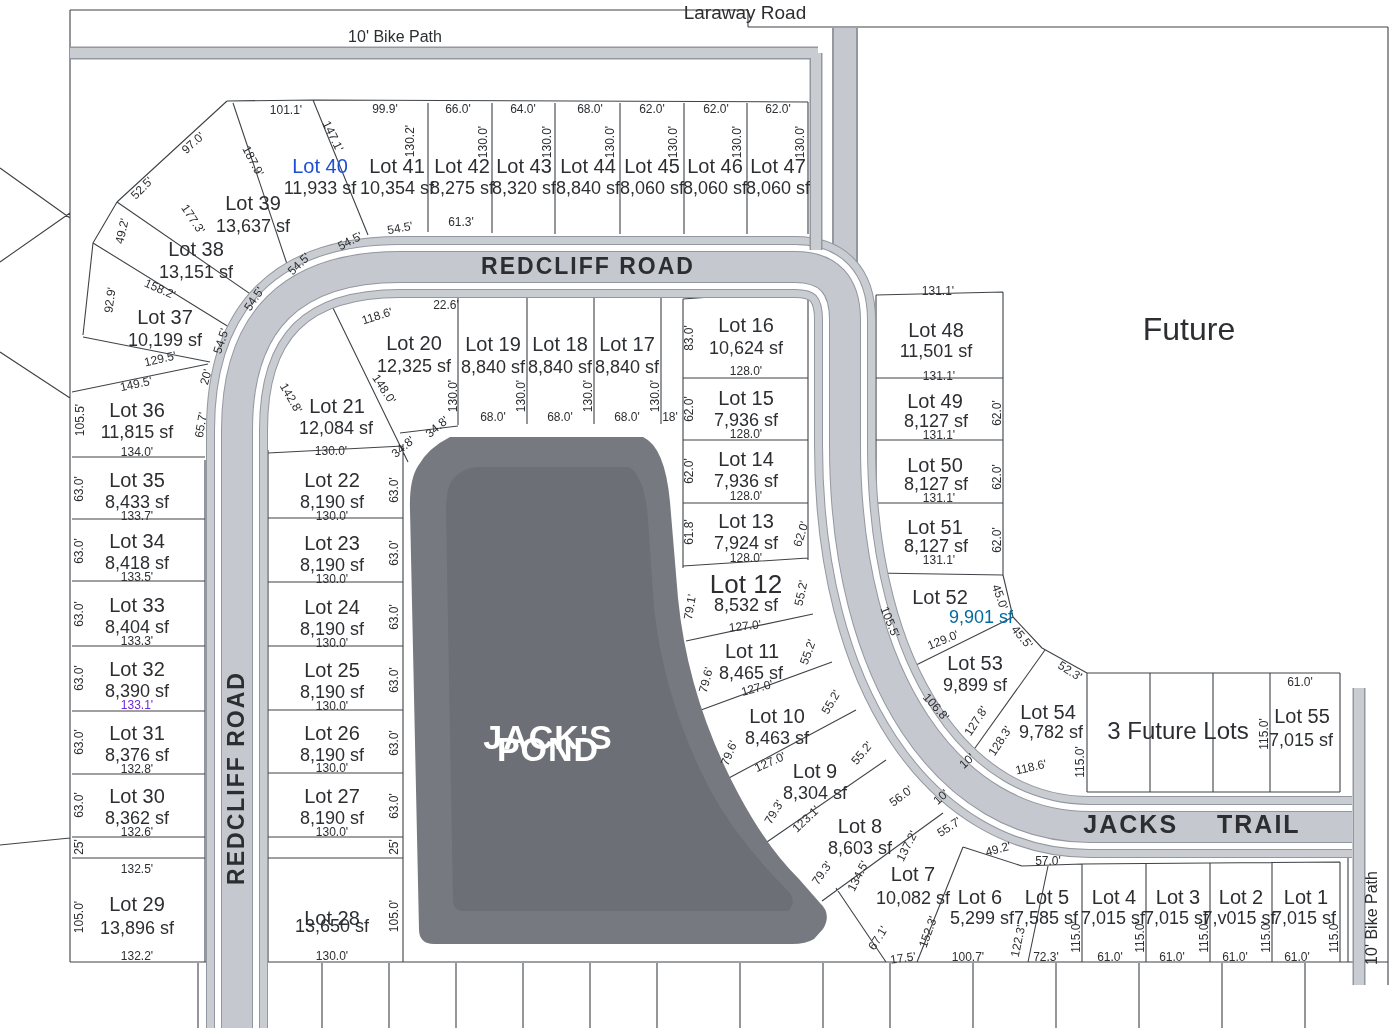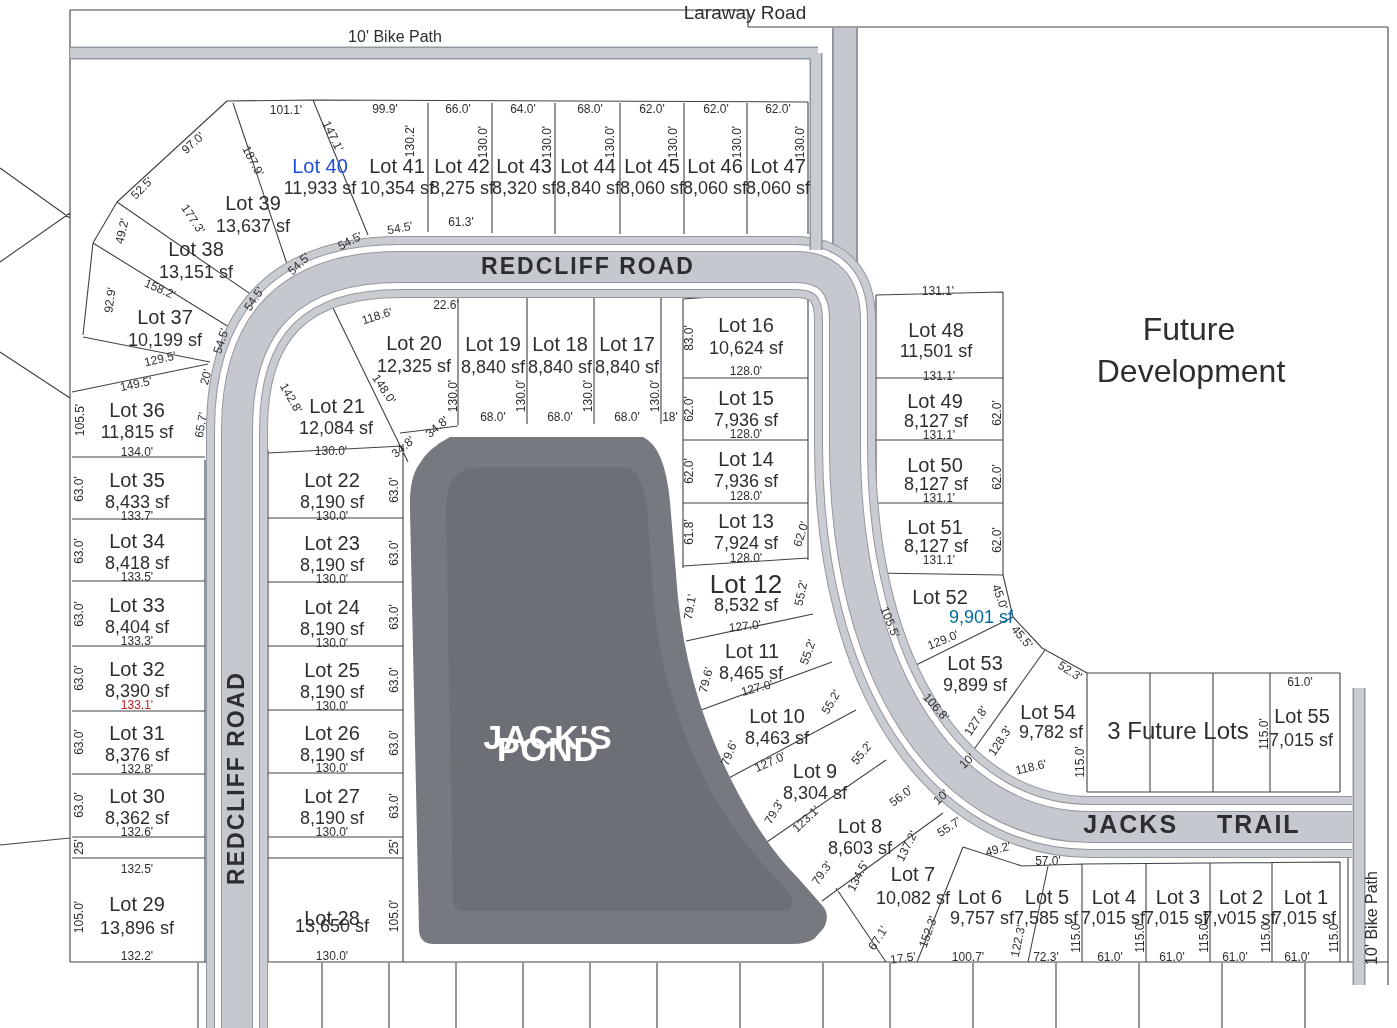--- a/index.html
+++ b/index.html
@@ -34,21 +34,20 @@
   <div id="labels-layer">
       <div class="lbl" style="left: 745px; top: 12px; font-size: 19px; color: rgb(44, 46, 49); transform: translate(-50%, -50%) rotate(0deg);">Laraway Road</div>
       <div class="lbl" style="left: 395px; top: 37px; font-size: 16px; color: rgb(44, 46, 49); transform: translate(-50%, -50%) rotate(0deg);">10' Bike Path</div>
       <div class="lbl" style="left: 1372px; top: 918px; font-size: 16px; color: rgb(44, 46, 49); transform: translate(-50%, -50%) rotate(-90deg);">10' Bike Path</div>
       <div class="lbl" style="left: 588px; top: 266px; font-size: 23px; color: rgb(44, 46, 49); font-weight: bold; letter-spacing: 2px; transform: translate(-50%, -50%) rotate(0deg);">REDCLIFF ROAD</div>
       <div class="lbl" style="left: 236px; top: 778px; font-size: 23px; color: rgb(44, 46, 49); font-weight: bold; letter-spacing: 2px; transform: translate(-50%, -50%) rotate(-90deg);">REDCLIFF ROAD</div>
       <div class="lbl" style="left: 1192px; top: 824px; font-size: 25px; color: rgb(44, 46, 49); font-weight: bold; letter-spacing: 2px; word-spacing: 30px; transform: translate(-50%, -50%) rotate(0deg);">JACKS TRAIL</div>
       <div class="lbl" style="left: 548px; top: 705px; font-size: 34px; color: rgb(255, 255, 255); font-weight: bold; letter-spacing: 1px; transform: translate(-50%, -50%) rotate(0deg); margin-top: 32px;">JACK'S</div>
       <div class="lbl" style="left: 548px; top: 749px; font-size: 34px; color: rgb(255, 255, 255); font-weight: bold; letter-spacing: 1px; transform: translate(-50%, -50%) rotate(0deg);">POND</div>
       <div class="lbl" style="left: 1189px; top: 329px; font-size: 32px; color: rgb(44, 46, 49); transform: translate(-50%, -50%) rotate(0deg);">Future</div>
-      <div class="lbl" style="left: 1191px; top: 371px; font-size: 32px; color: rgb(44, 46, 49); transform: translate(-50%, -50%) rotate(0deg);">Development</div>
       <div class="lbl" style="left: 1178px; top: 731px; font-size: 24px; color: rgb(44, 46, 49); transform: translate(-50%, -50%) rotate(0deg);">3 Future Lots</div>
       <div class="lbl" style="left: 320px; top: 166px; font-size: 20px; color: #1d4ed8; transform: translate(-50%, -50%) rotate(0deg);">Lot 40</div>
       <div class="lbl" style="left: 320px; top: 188px; font-size: 18px; color: rgb(44, 46, 49); transform: translate(-50%, -50%) rotate(0deg);">11,933 sf</div>
       <div class="lbl" style="left: 397px; top: 166px; font-size: 20px; color: rgb(44, 46, 49); transform: translate(-50%, -50%) rotate(0deg);">Lot 41</div>
       <div class="lbl" style="left: 397px; top: 188px; font-size: 18px; color: rgb(44, 46, 49); transform: translate(-50%, -50%) rotate(0deg);">10,354 sf</div>
       <div class="lbl" style="left: 462px; top: 166px; font-size: 20px; color: rgb(44, 46, 49); transform: translate(-50%, -50%) rotate(0deg);">Lot 42</div>
       <div class="lbl" style="left: 462px; top: 188px; font-size: 18px; color: rgb(44, 46, 49); transform: translate(-50%, -50%) rotate(0deg);">8,275 sf</div>
       <div class="lbl" style="left: 524px; top: 166px; font-size: 20px; color: rgb(44, 46, 49); transform: translate(-50%, -50%) rotate(0deg);">Lot 43</div>
       <div class="lbl" style="left: 524px; top: 188px; font-size: 18px; color: rgb(44, 46, 49); transform: translate(-50%, -50%) rotate(0deg); text-align: right;">8,320 sf</div>
       <div class="lbl" style="left: 588px; top: 166px; font-size: 20px; color: rgb(44, 46, 49); transform: translate(-50%, -50%) rotate(0deg);">Lot 44</div>
@@ -106,21 +105,21 @@
       <div class="lbl" style="left: 137px; top: 502px; font-size: 18px; color: rgb(44, 46, 49); transform: translate(-50%, -50%) rotate(0deg);">8,433 sf</div>
       <div class="lbl" style="left: 137px; top: 516px; font-size: 12px; color: rgb(44, 46, 49); transform: translate(-50%, -50%) rotate(0deg);">133.7'</div>
       <div class="lbl" style="left: 137px; top: 541px; font-size: 20px; color: rgb(44, 46, 49); transform: translate(-50%, -50%) rotate(0deg);">Lot 34</div>
       <div class="lbl" style="left: 137px; top: 563px; font-size: 18px; color: rgb(44, 46, 49); transform: translate(-50%, -50%) rotate(0deg);">8,418 sf</div>
       <div class="lbl" style="left: 137px; top: 577px; font-size: 12px; color: rgb(44, 46, 49); transform: translate(-50%, -50%) rotate(0deg);">133.5'</div>
       <div class="lbl" style="left: 137px; top: 605px; font-size: 20px; color: rgb(44, 46, 49); transform: translate(-50%, -50%) rotate(0deg);">Lot 33</div>
       <div class="lbl" style="left: 137px; top: 627px; font-size: 18px; color: rgb(44, 46, 49); transform: translate(-50%, -50%) rotate(0deg);">8,404 sf</div>
       <div class="lbl" style="left: 137px; top: 641px; font-size: 12px; color: rgb(44, 46, 49); transform: translate(-50%, -50%) rotate(0deg);">133.3'</div>
       <div class="lbl" style="left: 137px; top: 669px; font-size: 20px; color: rgb(44, 46, 49); transform: translate(-50%, -50%) rotate(0deg);">Lot 32</div>
       <div class="lbl" style="left: 137px; top: 691px; font-size: 18px; color: rgb(44, 46, 49); transform: translate(-50%, -50%) rotate(0deg);">8,390 sf</div>
-      <div class="lbl" style="left: 137px; top: 705px; font-size: 12px; color: #b91c1c; transform: translate(-50%, -50%) rotate(0deg);">133.1'</div>
+      <div class="lbl" style="left: 137px; top: 705px; font-size: 12px; color: #6d28d9; transform: translate(-50%, -50%) rotate(0deg);">133.1'</div>
       <div class="lbl" style="left: 137px; top: 733px; font-size: 20px; color: rgb(44, 46, 49); transform: translate(-50%, -50%) rotate(0deg);">Lot 31</div>
       <div class="lbl" style="left: 137px; top: 755px; font-size: 18px; color: rgb(44, 46, 49); transform: translate(-50%, -50%) rotate(0deg);">8,376 sf</div>
       <div class="lbl" style="left: 137px; top: 769px; font-size: 12px; color: rgb(44, 46, 49); transform: translate(-50%, -50%) rotate(0deg);">132.8'</div>
       <div class="lbl" style="left: 137px; top: 796px; font-size: 20px; color: rgb(44, 46, 49); transform: translate(-50%, -50%) rotate(0deg);">Lot 30</div>
       <div class="lbl" style="left: 137px; top: 818px; font-size: 18px; color: rgb(44, 46, 49); transform: translate(-50%, -50%) rotate(0deg);">8,362 sf</div>
       <div class="lbl" style="left: 137px; top: 832px; font-size: 12px; color: rgb(44, 46, 49); transform: translate(-50%, -50%) rotate(0deg);">132.6'</div>
       <div class="lbl" style="left: 79px; top: 489px; font-size: 12px; color: rgb(44, 46, 49); transform: translate(-50%, -50%) rotate(-90deg);">63.0'</div>
       <div class="lbl" style="left: 79px; top: 551px; font-size: 12px; color: rgb(44, 46, 49); transform: translate(-50%, -50%) rotate(-90deg);">63.0'</div>
       <div class="lbl" style="left: 79px; top: 614px; font-size: 12px; color: rgb(44, 46, 49); transform: translate(-50%, -50%) rotate(-90deg);">63.0'</div>
       <div class="lbl" style="left: 79px; top: 678px; font-size: 12px; color: rgb(44, 46, 49); transform: translate(-50%, -50%) rotate(-90deg);">63.0'</div>
@@ -267,21 +266,21 @@
       <div class="lbl" style="left: 1070px; top: 671px; font-size: 12px; color: rgb(44, 46, 49); transform: translate(-50%, -50%) rotate(32deg);">52.3'</div>
       <div class="lbl" style="left: 1031px; top: 767px; font-size: 12px; color: rgb(44, 46, 49); transform: translate(-50%, -50%) rotate(-13deg);">118.6'</div>
       <div class="lbl" style="left: 1080px; top: 762px; font-size: 12px; color: rgb(44, 46, 49); transform: translate(-50%, -50%) rotate(-90deg);">115.0'</div>
       <div class="lbl" style="left: 967px; top: 761px; font-size: 12px; color: rgb(44, 46, 49); transform: translate(-50%, -50%) rotate(-42deg);">10'</div>
       <div class="lbl" style="left: 941px; top: 797px; font-size: 12px; color: rgb(44, 46, 49); transform: translate(-50%, -50%) rotate(-42deg);">10'</div>
       <div class="lbl" style="left: 1264px; top: 734px; font-size: 12px; color: rgb(44, 46, 49); transform: translate(-50%, -50%) rotate(-90deg);">115.0'</div>
       <div class="lbl" style="left: 1300px; top: 682px; font-size: 12px; color: rgb(44, 46, 49); transform: translate(-50%, -50%) rotate(0deg);">61.0'</div>
       <div class="lbl" style="left: 1302px; top: 716px; font-size: 20px; color: rgb(44, 46, 49); transform: translate(-50%, -50%) rotate(0deg);">Lot 55</div>
       <div class="lbl" style="left: 1301px; top: 740px; font-size: 18px; color: rgb(44, 46, 49); transform: translate(-50%, -50%) rotate(0deg);">7,015 sf</div>
       <div class="lbl" style="left: 980px; top: 897px; font-size: 20px; color: rgb(44, 46, 49); transform: translate(-50%, -50%) rotate(0deg);">Lot 6</div>
-      <div class="lbl" style="left: 982px; top: 918px; font-size: 18px; color: rgb(44, 46, 49); transform: translate(-50%, -50%) rotate(0deg);">9,757 sf</div>
+      <div class="lbl" style="left: 982px; top: 918px; font-size: 18px; color: rgb(44, 46, 49); transform: translate(-50%, -50%) rotate(0deg);">5,299 sf</div>
       <div class="lbl" style="left: 998px; top: 849px; font-size: 12px; color: rgb(44, 46, 49); transform: translate(-50%, -50%) rotate(-15deg);">49.2'</div>
       <div class="lbl" style="left: 968px; top: 957px; font-size: 12px; color: rgb(44, 46, 49); transform: translate(-50%, -50%) rotate(0deg);">100.7'</div>
       <div class="lbl" style="left: 1018px; top: 941px; font-size: 12px; color: rgb(44, 46, 49); transform: translate(-50%, -50%) rotate(-78deg);">122.3'</div>
       <div class="lbl" style="left: 1047px; top: 897px; font-size: 20px; color: rgb(44, 46, 49); transform: translate(-50%, -50%) rotate(0deg);">Lot 5</div>
       <div class="lbl" style="left: 1046px; top: 918px; font-size: 18px; color: rgb(44, 46, 49); transform: translate(-50%, -50%) rotate(0deg);">7,585 sf</div>
       <div class="lbl" style="left: 1048px; top: 861px; font-size: 12px; color: rgb(44, 46, 49); transform: translate(-50%, -50%) rotate(0deg);">57.0'</div>
       <div class="lbl" style="left: 1046px; top: 957px; font-size: 12px; color: rgb(44, 46, 49); transform: translate(-50%, -50%) rotate(0deg);">72.3'</div>
       <div class="lbl" style="left: 1076px; top: 937px; font-size: 12px; color: rgb(44, 46, 49); transform: translate(-50%, -50%) rotate(-90deg);">115.0'</div>
       <div class="lbl" style="left: 1114px; top: 897px; font-size: 20px; color: rgb(44, 46, 49); transform: translate(-50%, -50%) rotate(0deg);">Lot 4</div>
       <div class="lbl" style="left: 1113px; top: 918px; font-size: 18px; color: rgb(44, 46, 49); transform: translate(-50%, -50%) rotate(0deg);">7,015 sf</div>

